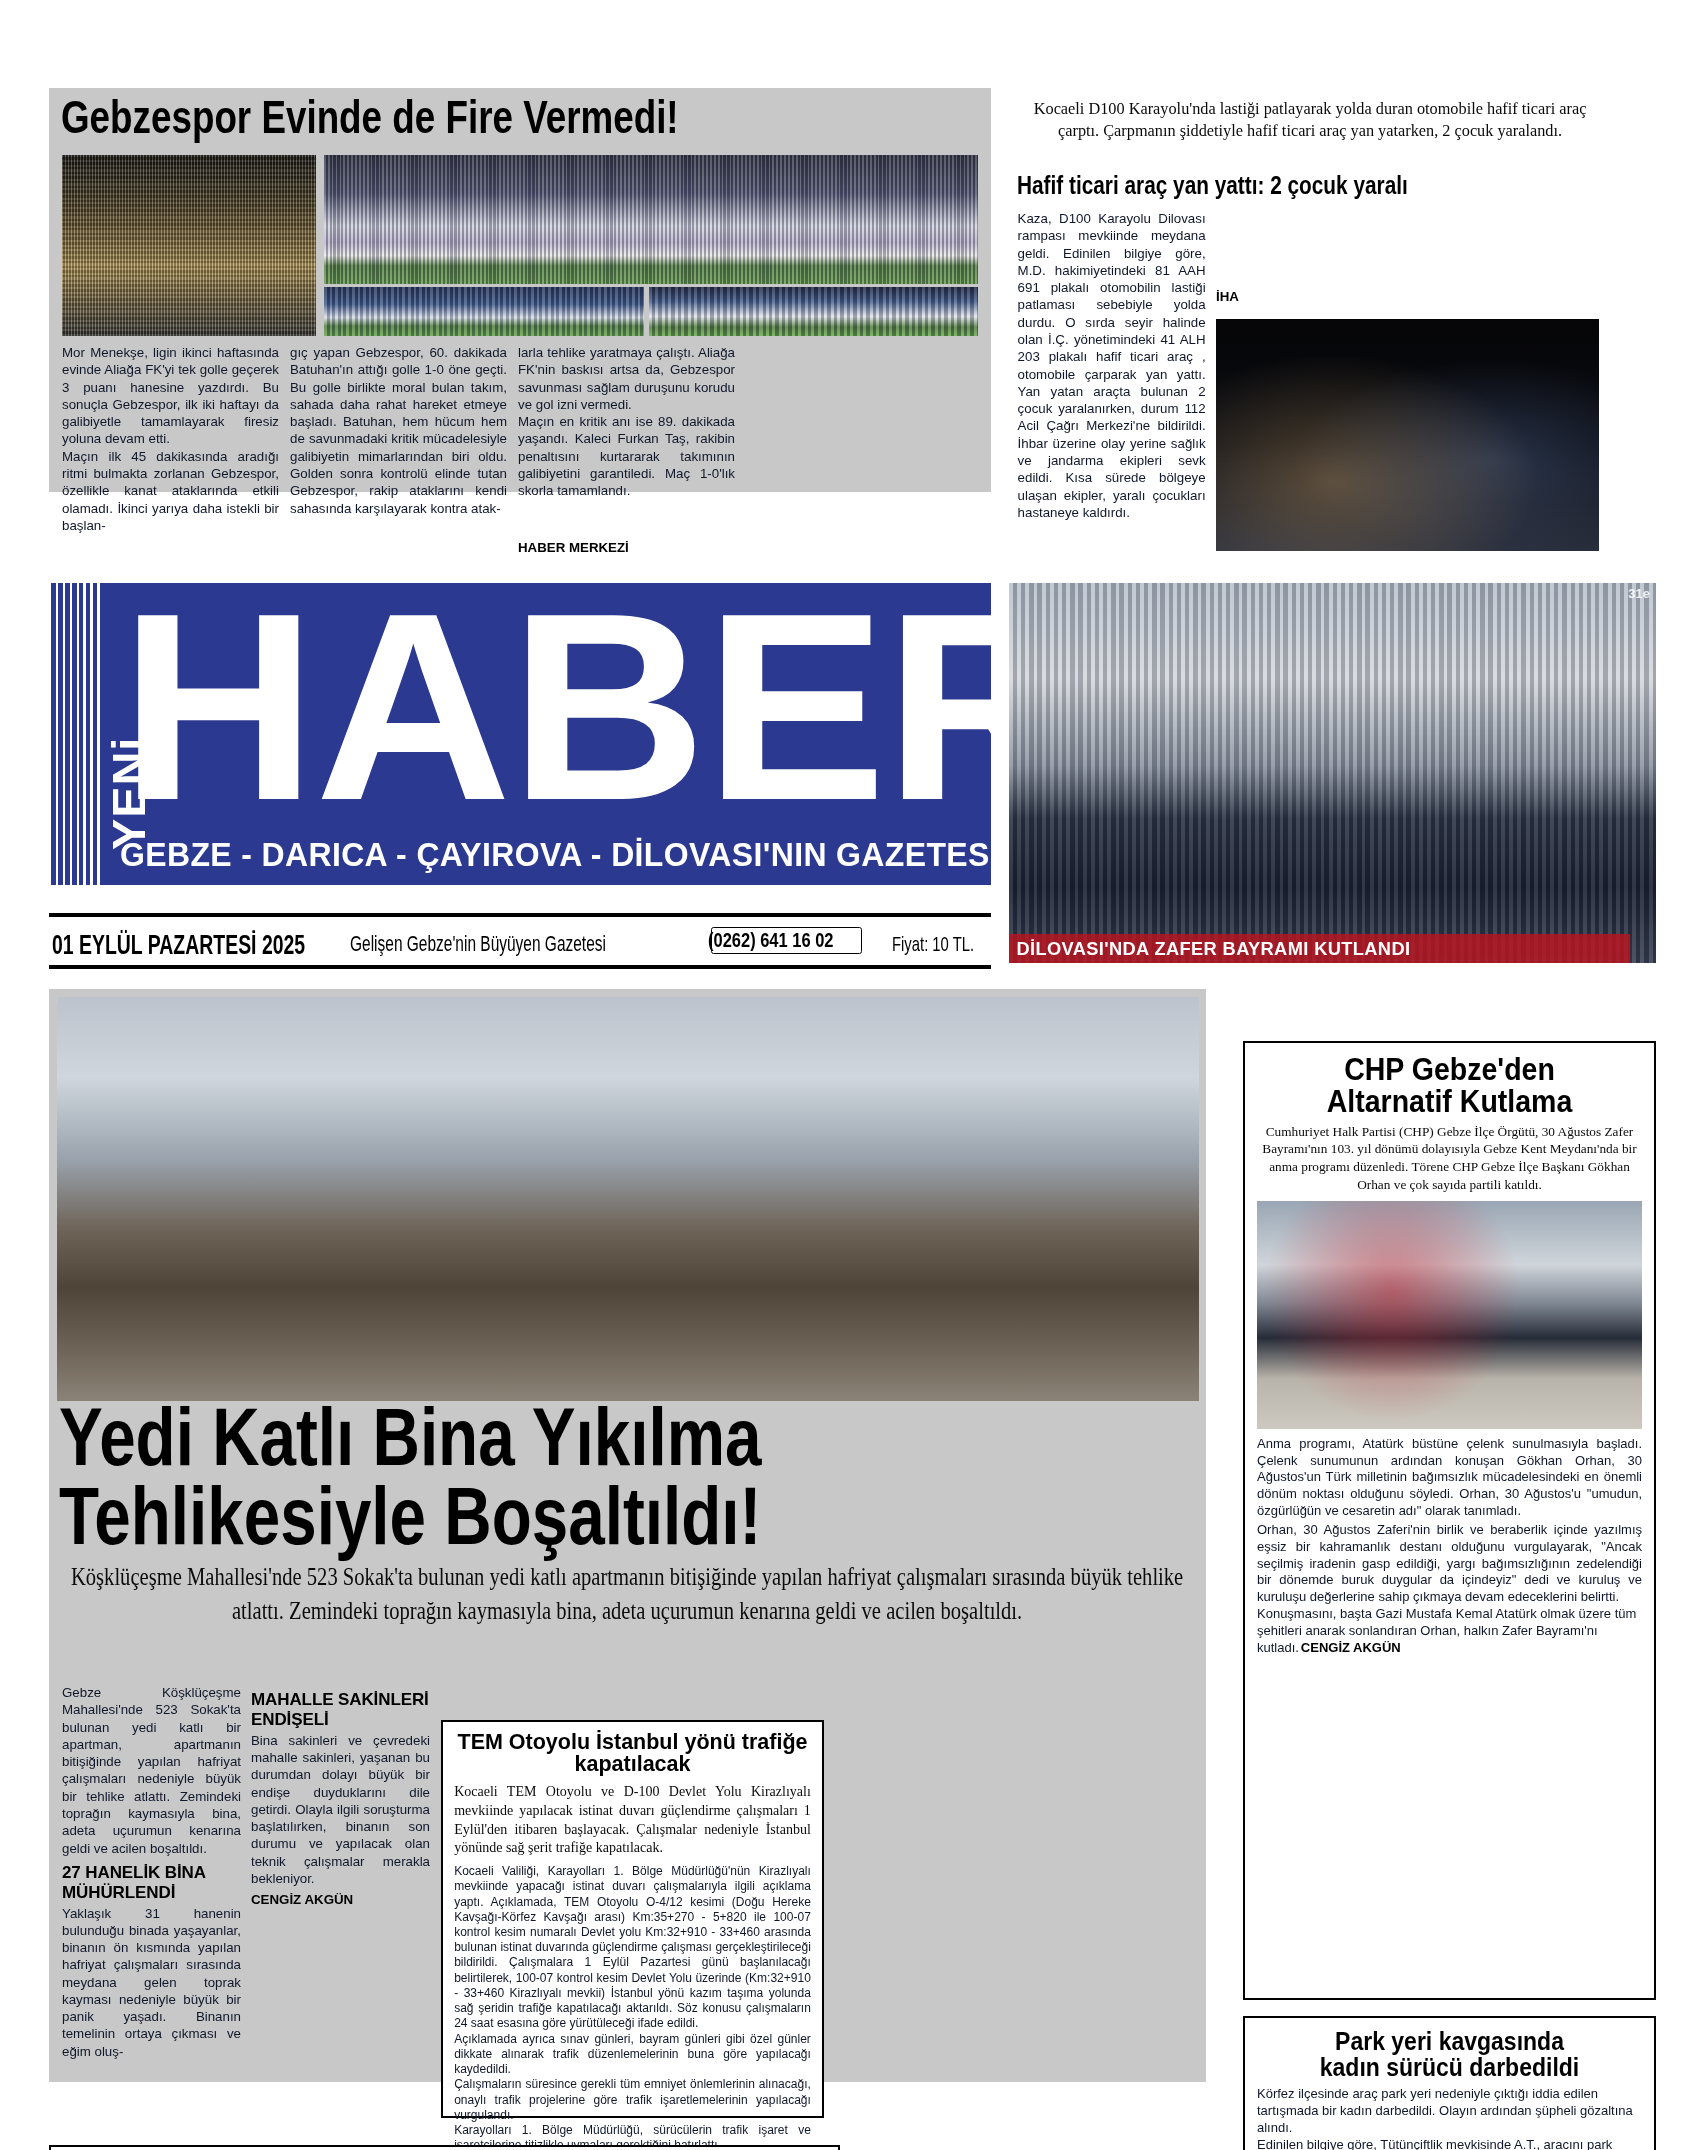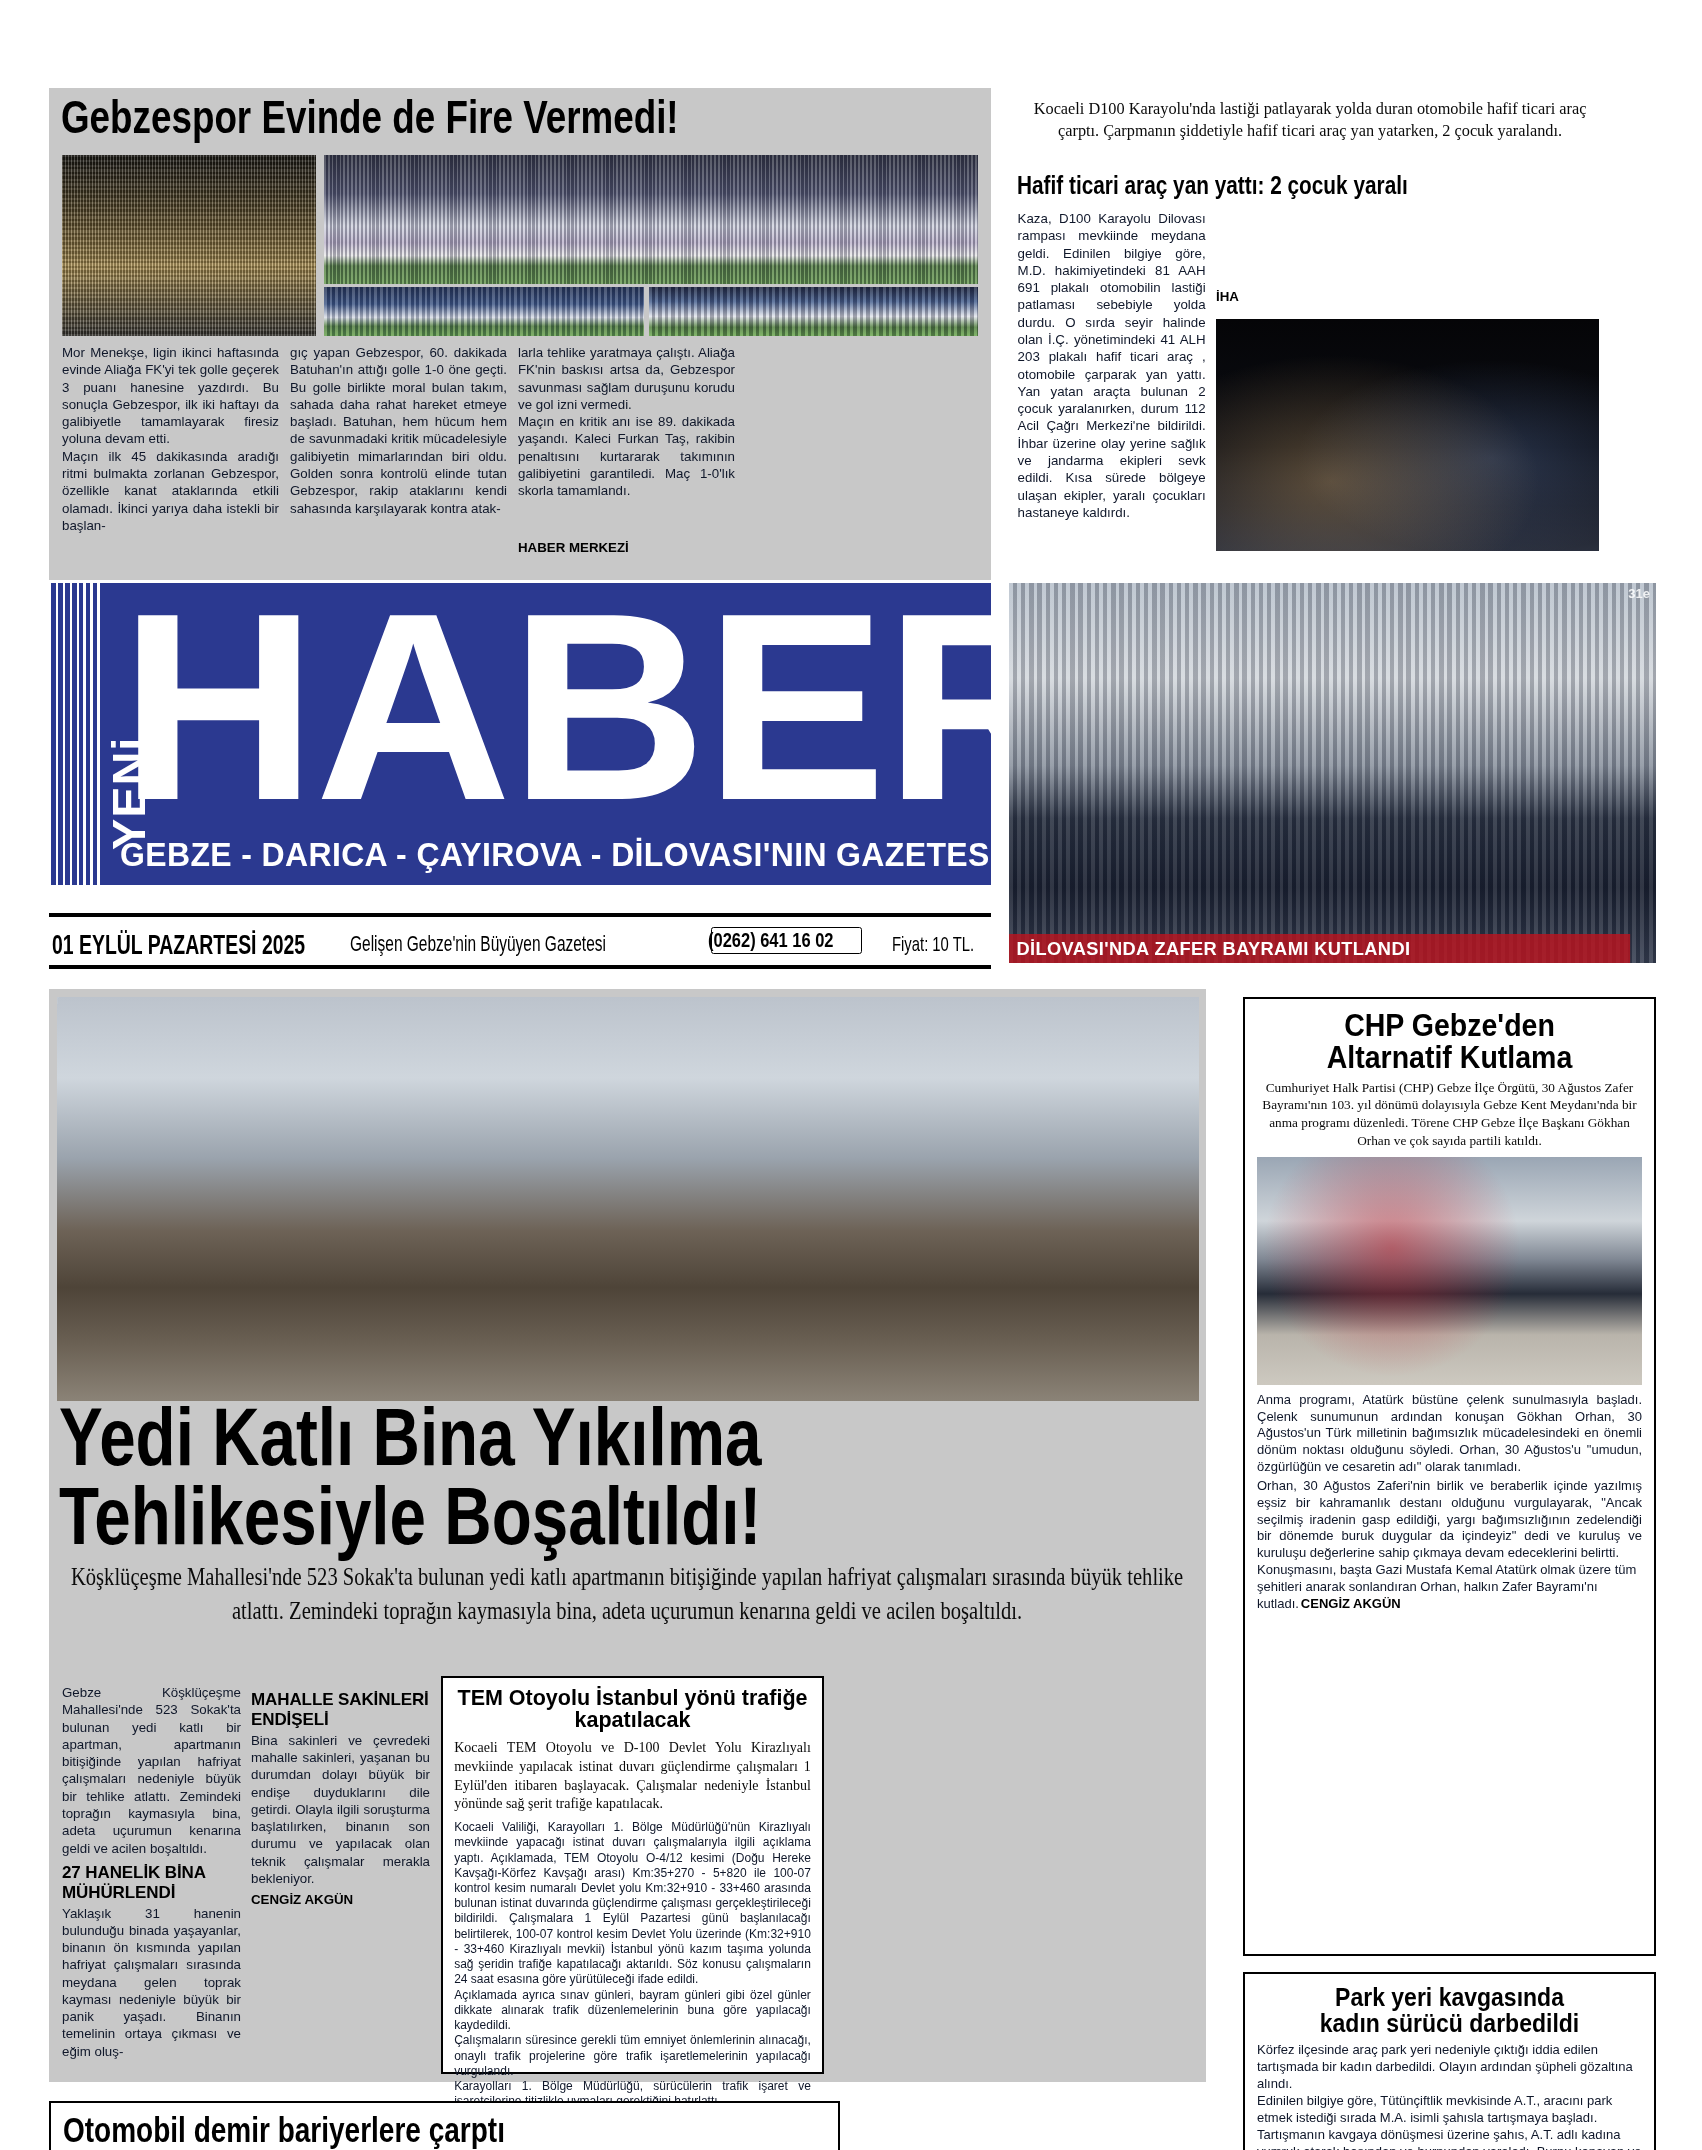--- a/index.html
+++ b/index.html
@@ -15,21 +15,21 @@
   .page {
     position: absolute;
     left: 0; top: 0;
     width: 1702px; height: 2937px;
     background: #ffffff;
   }
 
   
   .gray { background: #c8c8c8; }
   .whitebox { background: #ffffff; }
-  .bordered { border: 2.2px solid #000; }
+  .bordered { border: 2.2px solid #000; margin-top: 44px; }
 
   .hl-cond {
     font-family: "Liberation Sans Narrow", "Liberation Sans", sans-serif;
     font-weight: bold;
     transform: scaleX(0.80);
     transform-origin: left center;
     white-space: nowrap;
     line-height: 0.95;
     color: #000;
   }
@@ -198,21 +198,21 @@
     font-family: "Liberation Serif", serif;
     text-align: center; color: #0b0b0b;
     transform: scaleY(1.18); transform-origin: center center;
   }
 </style>
 </head>
 <body>
 
 <div class="page">
 
-  <div class="gray" style="position:absolute;left:49px;top:88px;width:942px;height:492px;">
+  <div class="gray" style="position:absolute;left:49px;top:88px;width:942px;height:404px;">
 
     <div class="hl-cond" style="position:absolute;left:12px;top:7.7px;font-size:46px;width:1161px;">Gebzespor Evinde de Fire Vermedi!</div>
 
     <div class="photo ph-crowd" style="position:absolute;left:13px;top:67px;width:254px;height:181px;"></div>
     <div class="photo ph-stadium" style="position:absolute;left:275px;top:67px;width:654px;height:129px;"></div>
     <div class="photo ph-team" style="position:absolute;left:275px;top:199px;width:320px;height:49px;"></div>
     <div class="photo ph-team2" style="position:absolute;left:600px;top:199px;width:329px;height:49px;"></div>
 
     <div class="body-col" style="position:absolute;left:13px;top:256px;width:217px;white-space:pre-line;">Mor Menekşe, ligin ikinci haftasında evinde Aliağa FK'yi tek golle geçerek 3 puanı hanesine yazdırdı. Bu sonuçla Gebzespor, ilk iki haftayı da galibiyetle tamamlayarak firesiz yoluna devam etti.
 Maçın ilk 45 dakikasında aradığı ritmi bulmakta zorlanan Gebzespor, özellikle kanat ataklarında etkili olamadı. İkinci yarıya daha istekli bir başlan-</div>

